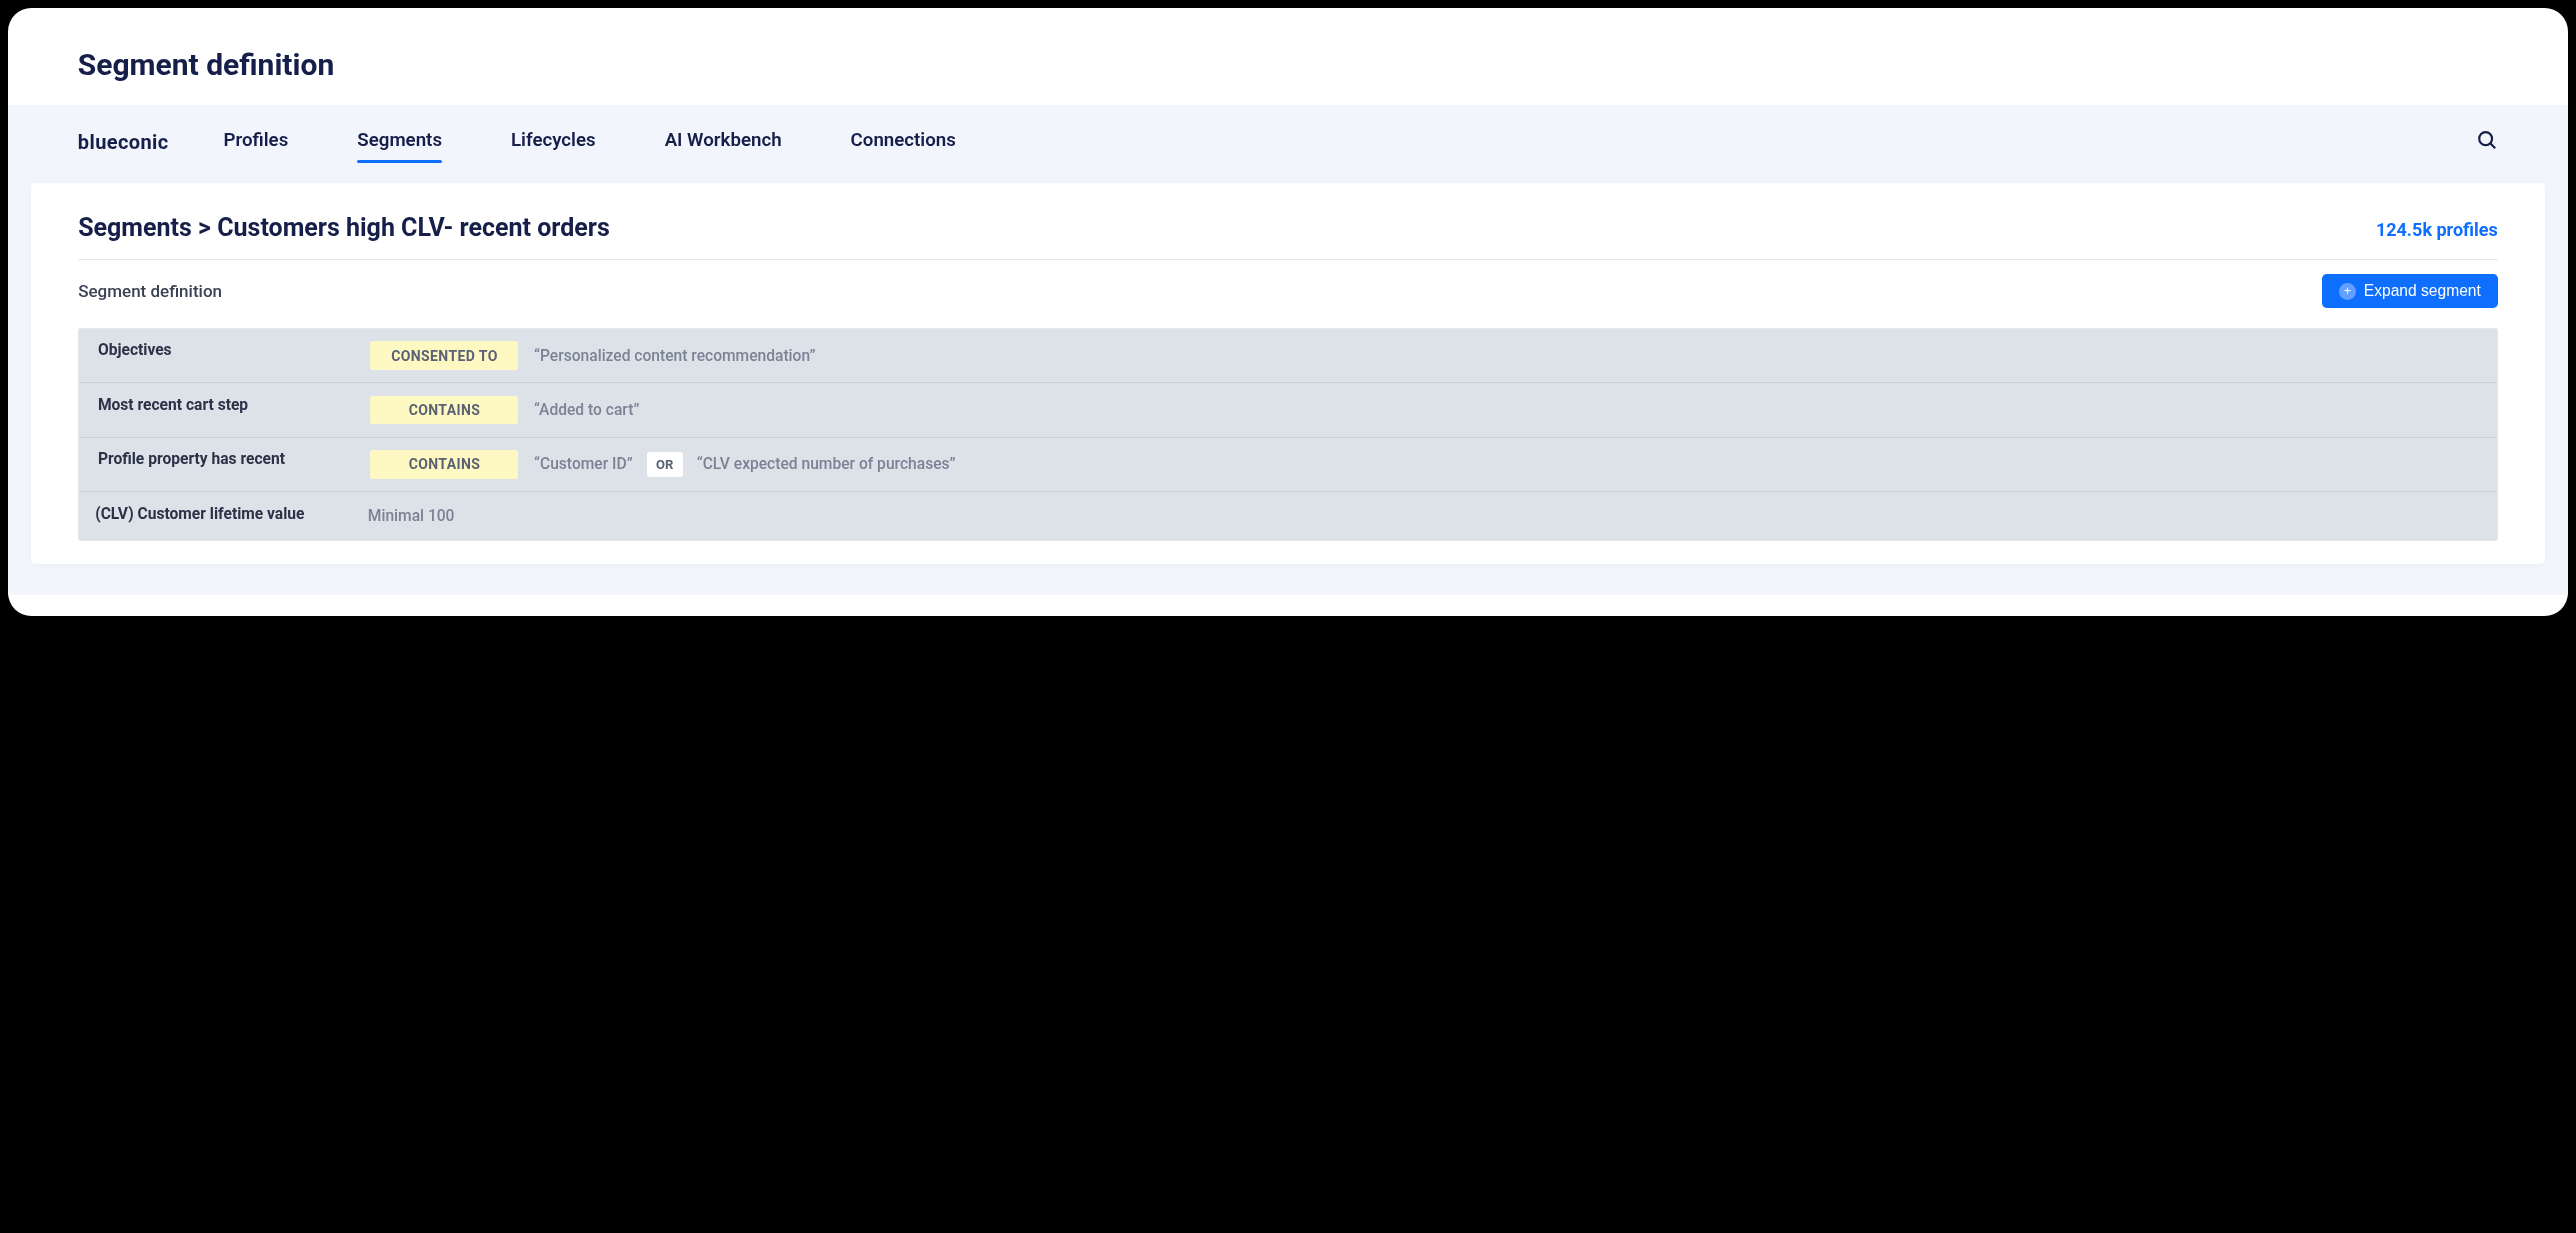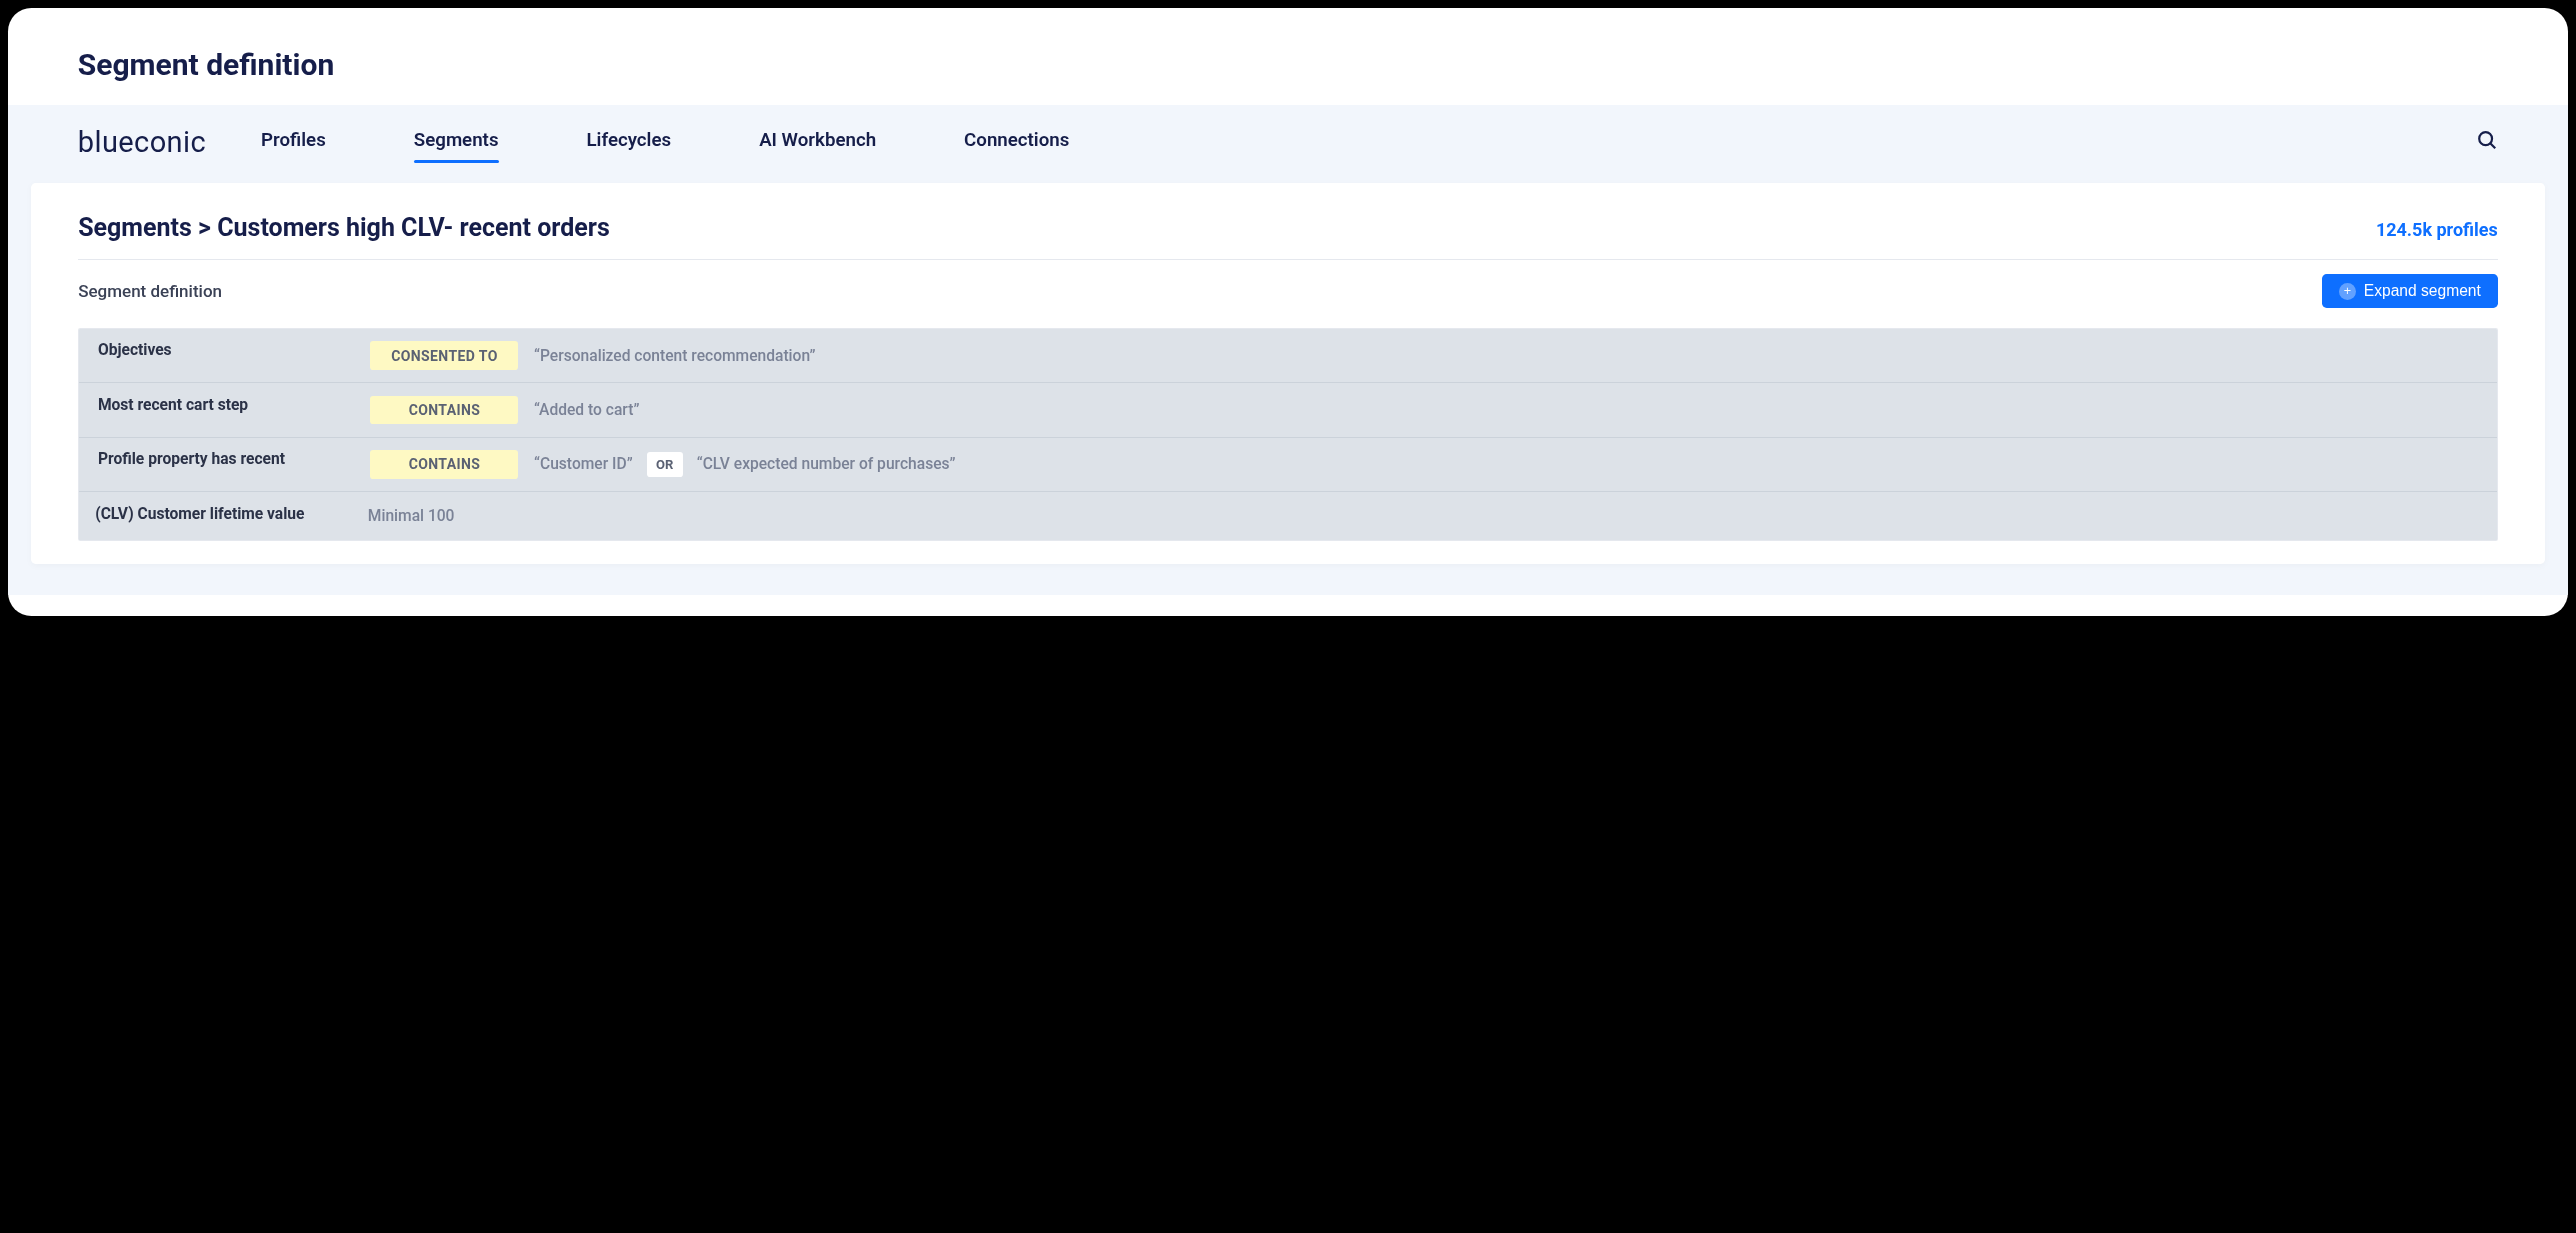--- a/index.html
+++ b/index.html
@@ -26,28 +26,28 @@
       margin: 0;
       padding: 0 0 31px 0;
     }
     .topnav {
       display: flex;
       align-items: center;
       padding: 18.7px 70px 23.4px 70px;
       gap: 55px;
     }
     .brand {
-      font-size: 29px;
-      font-weight: 400;
+      font-size: 20px;
+      font-weight: 700;
       color: #161E4A;
       letter-spacing: 0.4px;
     }
     .nav-items {
       display: flex;
-      gap: 88px;
+      gap: 69px;
       flex: 1;
     }
     .nav-item {
       font-size: 18.7px;
       font-weight: 600;
       color: #161E4A;
       padding: 4.7px 0 9.4px 0;
       cursor: pointer;
       position: relative;
     }

